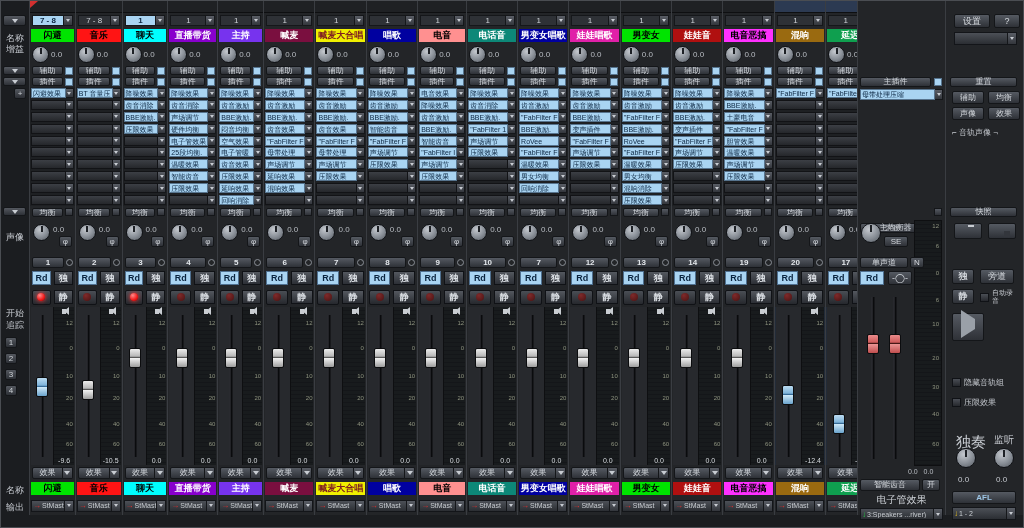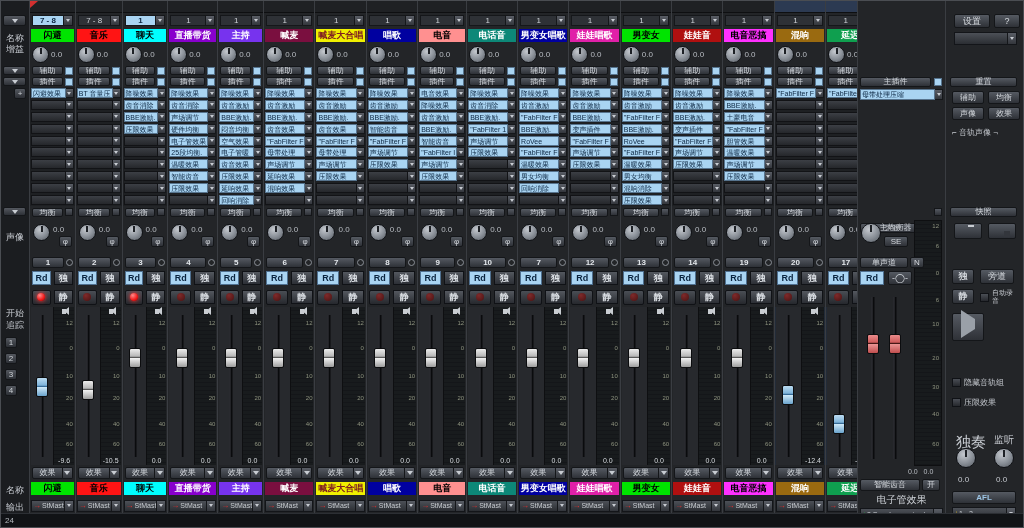--- a/index.html
+++ b/index.html
@@ -2719,16 +2719,13 @@
       <div class="outdd" style="position:absolute;left:6px;top:506px;width:64px;height:13px">
         <span class="arr" style="color:#e6c020">↓</span>
         <span class="txt">1 - 2</span>
         <span class="dd" style="height:100%">
             <span class="tri-dn"></span>
           </span>
       </div>
     </div>
   </div>
 
-  <div id="bottombar">
-    <span>24</span>
-  </div>
 </div>
 
 </body></html>

